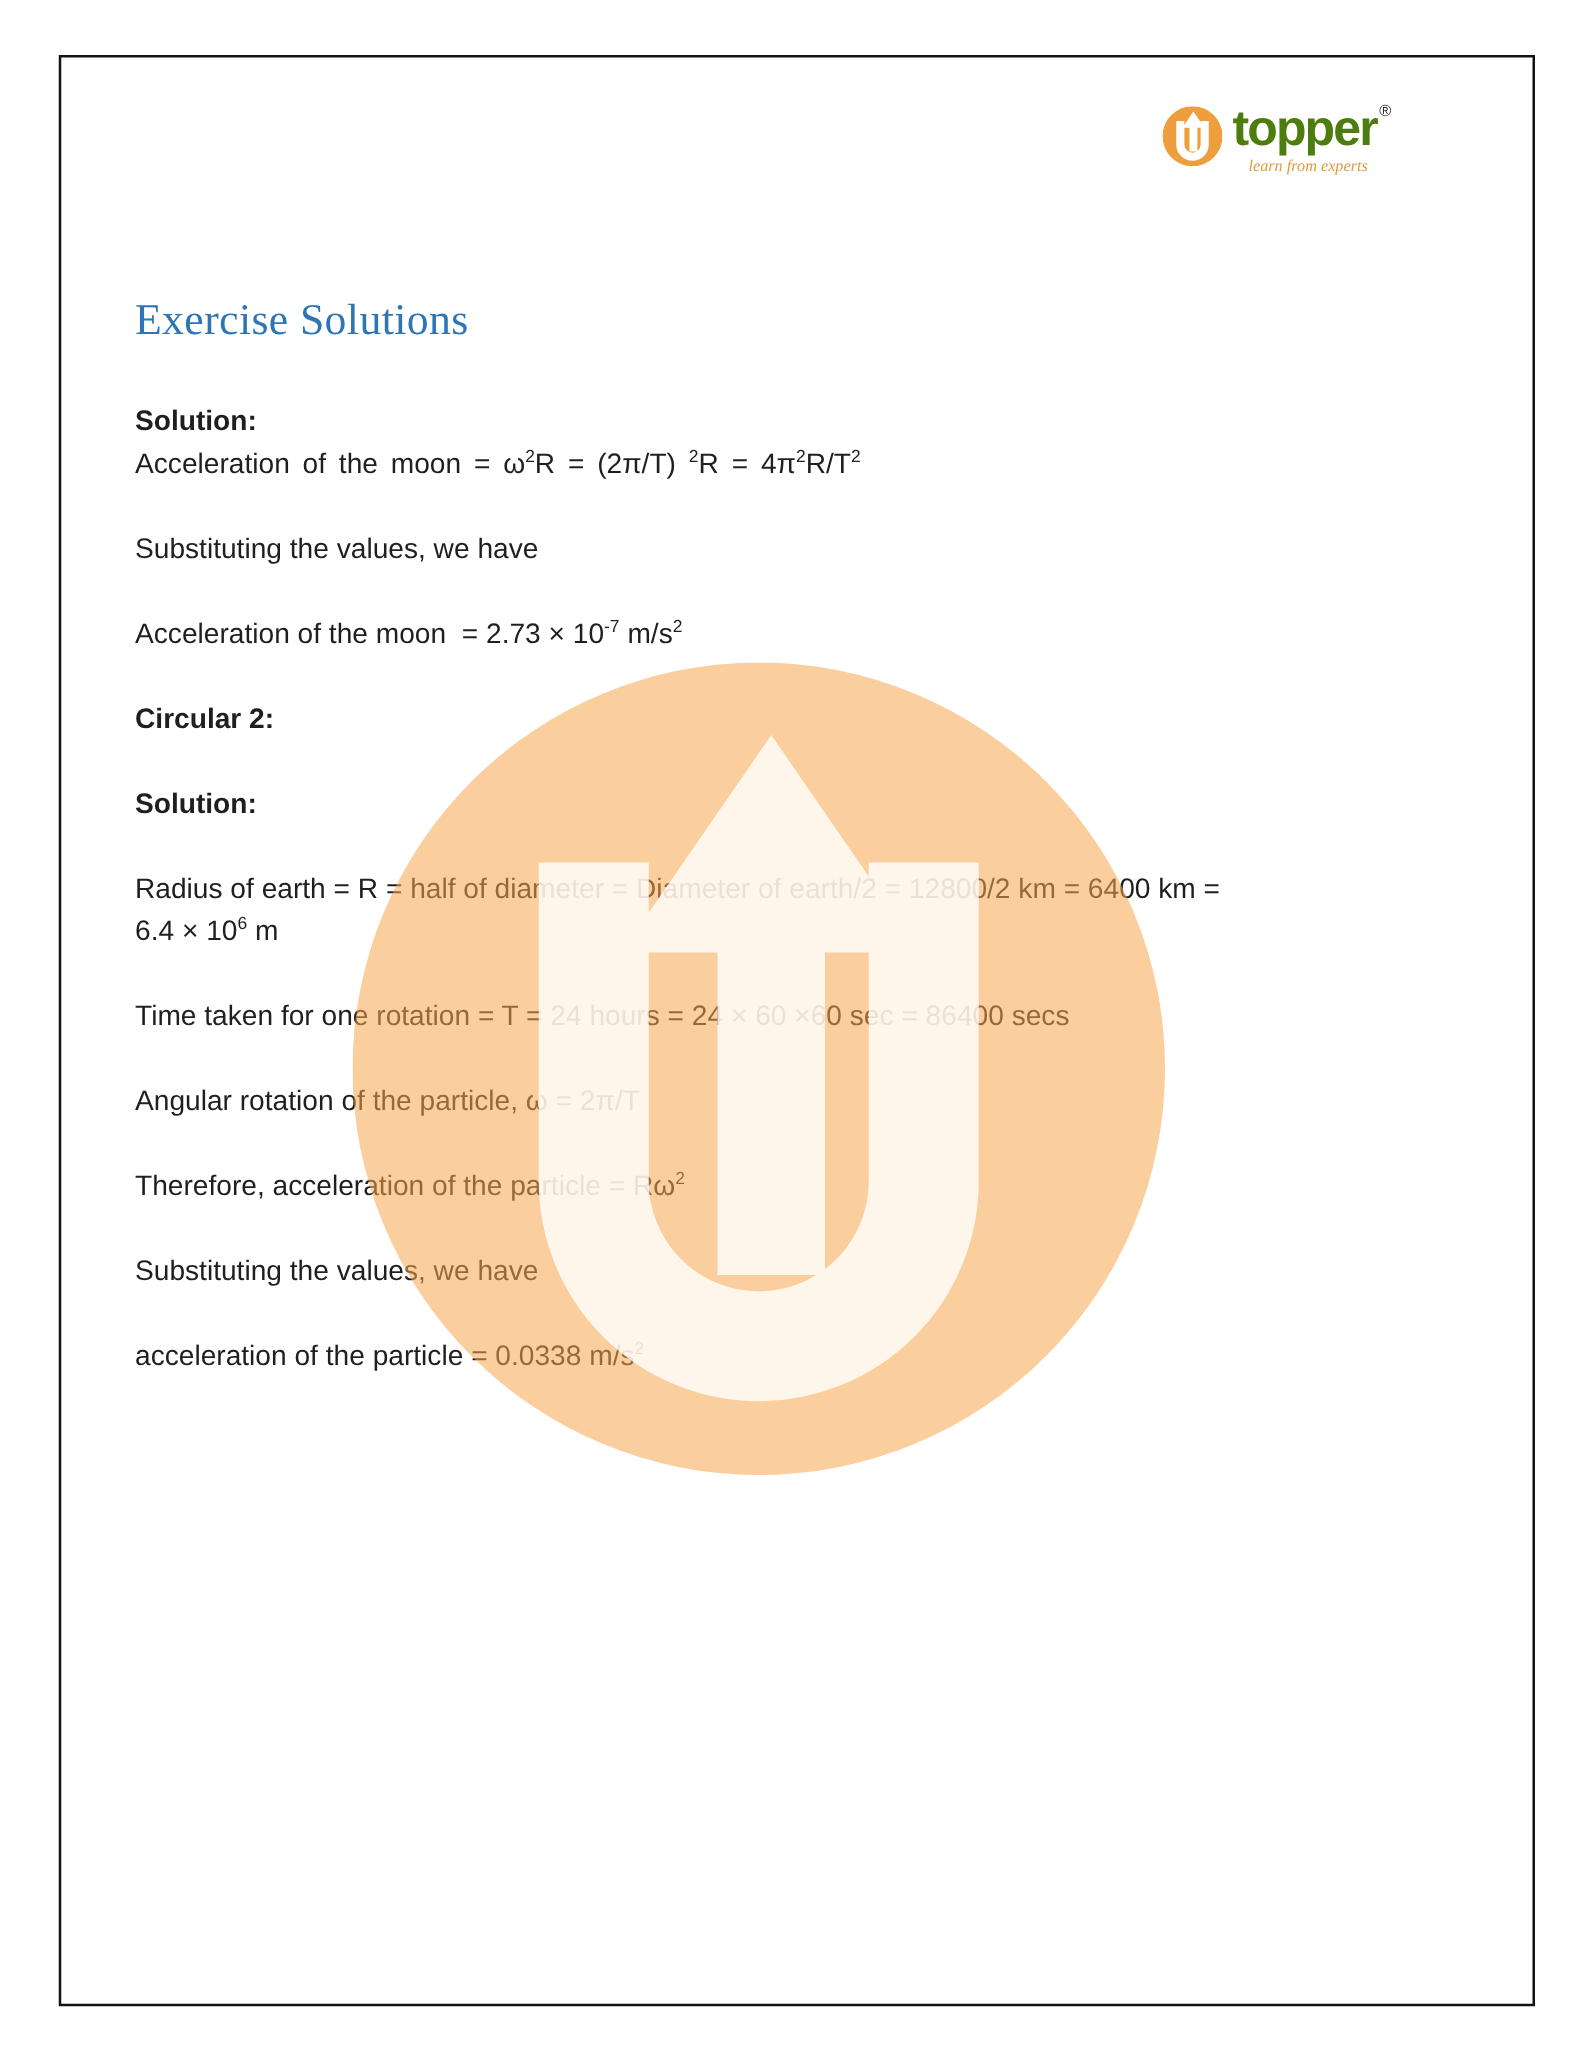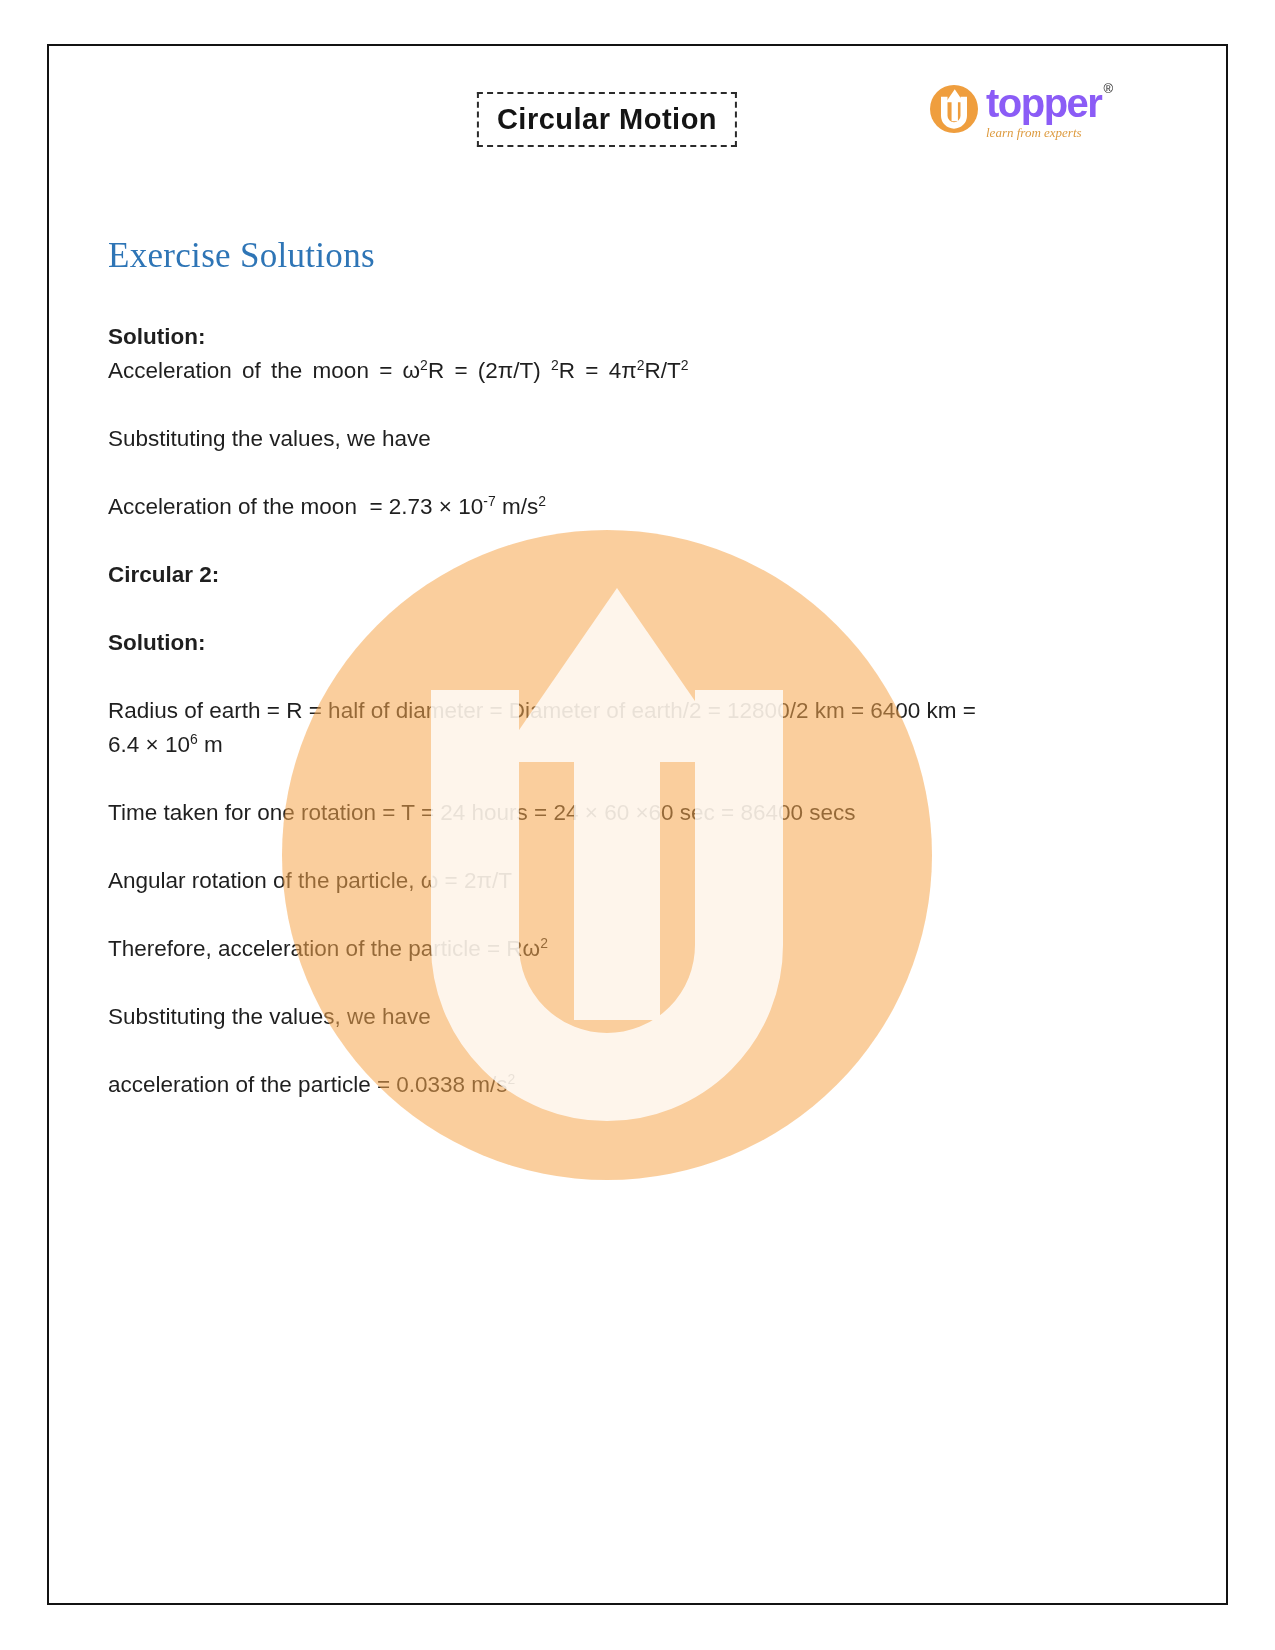--- a/index.html
+++ b/index.html
@@ -18,25 +18,25 @@
   .title-box {
     position: absolute; top: 92px; left: 607px; transform: translateX(-50%);
     border: 2px dashed #2b2b2b; padding: 9px 18px; background: #fff;
     white-space: nowrap;
   }
   .title-text { font-size: 29px; font-weight: 700; color: #141414; letter-spacing: 0.5px; }
   
   .logo { position: absolute; top: 82px; left: 930px; display: flex; align-items: flex-start; }
   .logo-mark { width: 48px; height: 48px; margin-top: 3px; flex: 0 0 auto; }
   .logo-text { margin-left: 8px; }
-  .brand { font-size: 40px; font-weight: 700; letter-spacing: -1.5px; color: #8b5cf6; line-height: 1.05; }
+  .brand { font-size: 40px; font-weight: 700; letter-spacing: -1.5px; color: #4d7c0f; line-height: 1.05; }
   .reg { font-size: 13px; font-weight: 400; vertical-align: top; position: relative; top: -1px; left: 2px; }
   .tagline {
     font-family: "Liberation Serif", serif; font-style: italic;
-    font-size: 13px; color: #dd9a3e; text-align: left; margin-top: 1px; padding-right: 4px;
+    font-size: 13px; color: #dd9a3e; text-align: center; margin-top: 1px; padding-right: 4px;
   }
   
   .content { position: absolute; left: 108px; top: 236px; width: 1010px; }
   .heading {
     font-family: "Liberation Serif", serif; font-weight: 400;
     font-size: 35px; color: #2E75B6; margin-bottom: 44px; letter-spacing: 0.3px;
   }
   .label { font-weight: 700; font-size: 22.5px; line-height: 34px; margin-bottom: 34px; }
   .label.tight { margin-bottom: 0; }
   .para { font-size: 22.5px; line-height: 34px; margin-bottom: 34px; }
@@ -48,23 +48,20 @@
     pointer-events: none;
   }
 </style>
 </head>
 <body>
 
 <div class="page">
 
   <div class="page-border"></div>
 
-  <div class="title-box">
-    <span class="title-text">Circular Motion</span>
-  </div>
 
   <div class="logo">
     <svg class="logo-mark" viewBox="0 0 650 650" aria-hidden="true">
       <circle cx="325" cy="325" r="325" fill="#EF9E3E"></circle>
       <g fill="#ffffff">
         <path d="M193 160 V415 A132 132 0 0 0 457 415 V160" fill="none" stroke="#ffffff" stroke-width="88"></path>
         <polygon points="335,58 215,232 455,232"></polygon>
         <rect x="292" y="205" width="86" height="285"></rect>
       </g>
     </svg>

